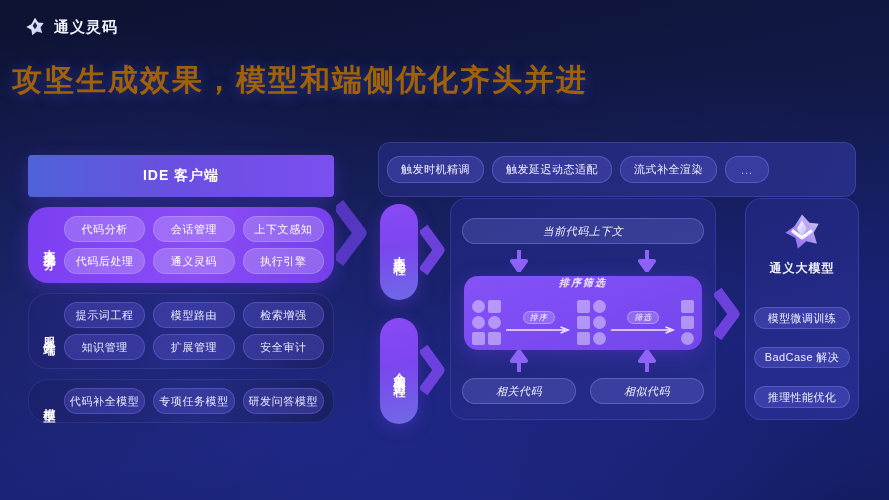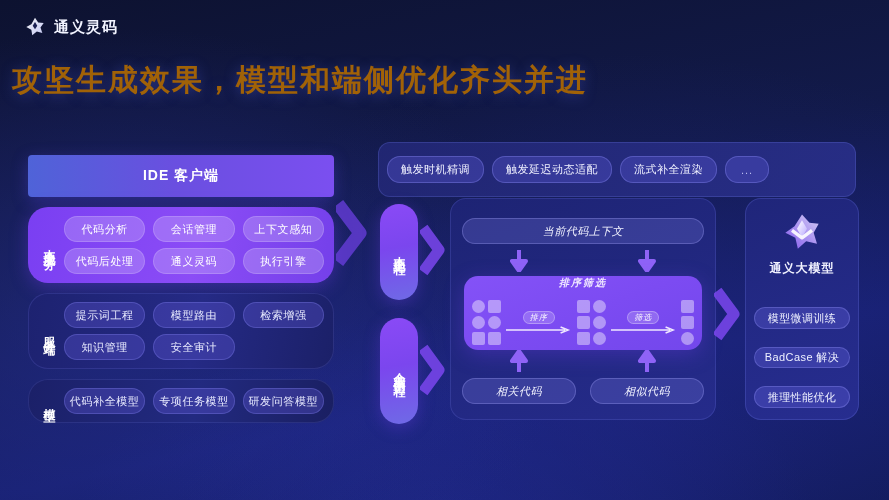--- a/index.html
+++ b/index.html
@@ -228,20 +228,21 @@
       </div>
     </div>
 
     <div class="band band-server">
       <div class="band-label">服务端</div>
       <div class="band-items">
         <div class="chip chip-dark">提示词工程</div>
         <div class="chip chip-dark">模型路由</div>
         <div class="chip chip-dark">检索增强</div>
         <div class="chip chip-dark">知识管理</div>
+        <div class="chip chip-dark">扩展管理</div>
         <div class="chip chip-dark">安全审计</div>
       </div>
     </div>
 
     <div class="band band-model">
       <div class="band-label">模型</div>
       <div class="band-items">
         <div class="chip chip-dark">代码补全模型</div>
         <div class="chip chip-dark">专项任务模型</div>
         <div class="chip chip-dark">研发问答模型</div>

